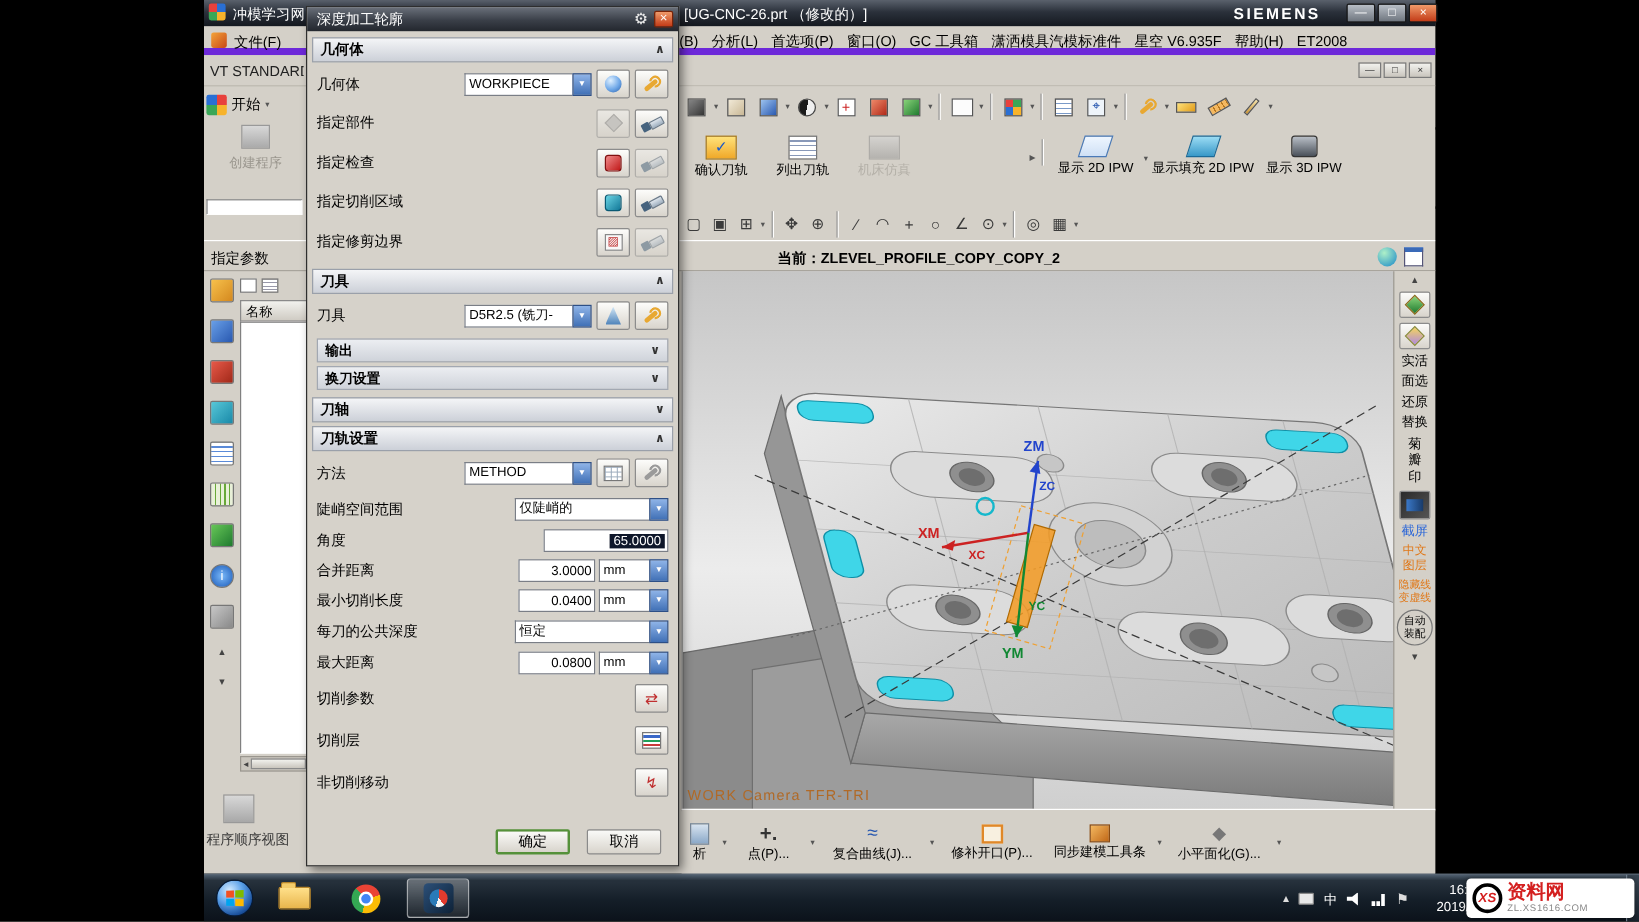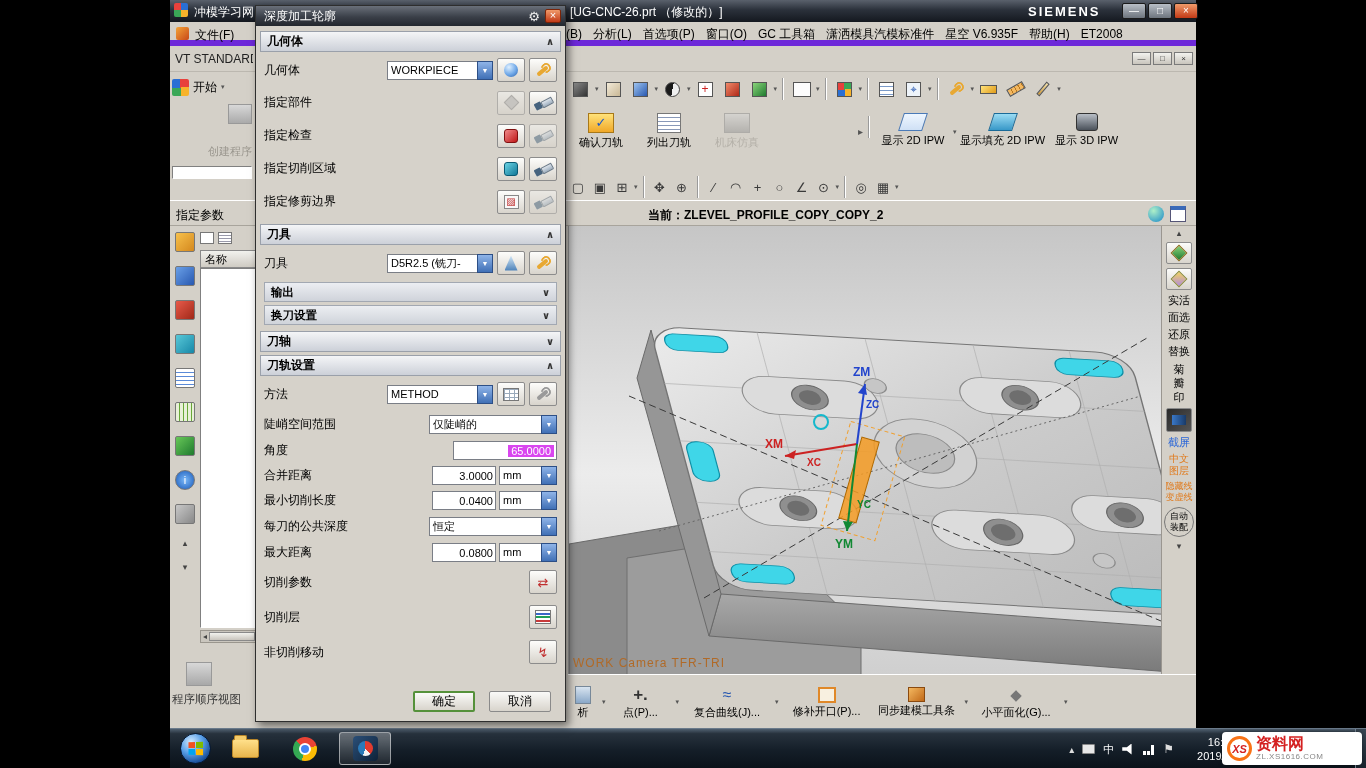--- a/index.html
+++ b/index.html
@@ -55,21 +55,21 @@
 .sec-h{height:21px;margin-top:3px;background:linear-gradient(#f4f5f7,#ccd0d8);border:1px solid #9aa0aa;display:flex;align-items:center;padding:0 6px;font-weight:bold;font-size:12px;flex:none}
 .caret{margin-left:auto;font-size:10px;color:#333}
 .subbar{height:20px;margin:3px 2px 0;background:linear-gradient(#eceef2,#cfd3da);border:1px solid #a2a8b2;display:flex;align-items:center;padding:0 6px;font-weight:bold;font-size:11.5px}
 .grp{padding:2px 2px 3px;flex:none}
 .row{display:flex;align-items:center;padding:0 2px}
 .lbl{flex:1;font-size:12px;white-space:nowrap;overflow:hidden}
 .combo{display:flex;height:19px;flex:none}
 .cfield{background:#fff;border:1px solid #7a7e86;border-right:none;padding:1px 3px;font-size:11px;line-height:15px;white-space:nowrap;overflow:hidden;flex:1}
 .cdrop{width:16px;background:linear-gradient(#8fb4e8,#4070b6);border:1px solid #2d4f86;color:#fff;font-size:7px;display:flex;align-items:center;justify-content:center}
 .tfield{height:19px;background:#fff;border:1px solid #7a7e86;font-size:11px;display:flex;align-items:center;justify-content:flex-end;padding:0 2px;flex:none}
-.selall{background:#d946ef;color:#fff;padding:0 3px}
+.selall{background:#0f172a;color:#fff;padding:0 3px}
 .dbtn{width:28px;height:24px;margin-left:4px;background:linear-gradient(#fdfdfb,#d8d4cc);border:1px solid #8c8c8c;border-radius:2px;display:flex;align-items:center;justify-content:center;flex:none}
 .dis{opacity:.5}
 .dlg-foot{margin-top:auto;display:flex;justify-content:flex-end;gap:14px;padding:4px 10px 7px}
 .btn{width:62px;height:21px;background:linear-gradient(#fafaf8,#d8d4cc);border:1px solid #8a8a8a;border-radius:2px;font-size:12px;display:flex;align-items:center;justify-content:center}
 .btn.ok{border:2px solid #55913a}
 
 .ic-sphere{width:14px;height:14px;border-radius:50%;background:radial-gradient(circle at 35% 30%,#dff0ff,#6fa8e8 55%,#2a5ea8)}
 .ic-wrench{width:16px;height:16px;position:relative}
 .ic-wrench::before{content:"";position:absolute;left:1px;top:7px;width:13px;height:4px;background:#e8a832;border-radius:2px;transform:rotate(-40deg)}
 .ic-wrench::after{content:"";position:absolute;right:0;top:1px;width:6px;height:6px;border:2px solid #e8a832;border-left-color:transparent;border-radius:50%;transform:rotate(-40deg)}
@@ -100,21 +100,21 @@
 .trayg{font-size:10px;color:#ddd}
 .kb{width:13px;height:10px;background:#e8e8e8;border:1px solid #888;border-radius:1px}
 .spk{width:13px;height:11px;background:#fff;clip-path:polygon(0 35%,35% 35%,72% 0,72% 100%,35% 65%,0 65%)}
 .netbars{width:12px;height:11px;position:relative}
 .netbars::before{content:"";position:absolute;left:0;bottom:0;width:3px;height:4px;background:#fff;box-shadow:4px 0 0 #fff}
 .netbars::after{content:"";position:absolute;left:8px;bottom:0;width:3px;height:10px;background:#fff}
 .clock{position:absolute;right:120px;top:6px;text-align:center;color:#fff;font-size:11px;line-height:14px}
 .showdesk{position:absolute;right:0;top:0;width:11px;height:40px;border-left:1px solid #7a8a9a;background:linear-gradient(#3a4754,#18222c)}
 
 #wm{left:1222px;top:732px;width:140px;height:33px;background:#fff;border-radius:4px;z-index:60;display:flex;align-items:center;padding:2px 5px;gap:4px;box-shadow:0 0 4px rgba(0,0,0,.4)}
-.wmlogo{width:25px;height:25px;border-radius:50%;border:3px solid #f97316;color:#d42020;font-weight:bold;font-style:italic;font-size:11px;display:flex;align-items:center;justify-content:center}
+.wmlogo{width:25px;height:25px;border-radius:50%;border:3px solid #000000;color:#d42020;font-weight:bold;font-style:italic;font-size:11px;display:flex;align-items:center;justify-content:center}
 .wmsite{color:#d42020;font-weight:bold;font-size:16px;line-height:16px}
 .wmurl{color:#888;font-size:8px;letter-spacing:.5px}
 </style>
 </head>
 <body>
 
 <div id="screen">
 
   <div id="nxwin" class="abs">
 
@@ -371,21 +371,21 @@
       <span class="rtxt rorange" style="font-size:9px;line-height:11px">隐藏线变虚线</span>
       <span class="rtxt" style="width:30px;height:30px;border:1px solid #777;border-radius:50%;font-size:9px;line-height:11px;display:flex;align-items:center;justify-content:center;word-break:break-all;padding:1px">自动装配</span>
       <i class="trayg" style="color:#444;font-size:9px">▾</i>
     </div>
 
     <div class="abs" style="left:2px;top:74px;width:80px;height:26px;display:flex;align-items:center;gap:4px">
       <i style="width:17px;height:17px;background:conic-gradient(#e8413c 0 25%,#f7b32b 0 50%,#3aa757 0 75%,#2a6fd4 0);border-radius:2px"></i>
       <span>开始</span>
       <i class="dd">▾</i>
     </div>
-    <div class="abs" style="left:4px;top:104px;width:78px;height:56px;display:flex;flex-direction:column;align-items:flex-end;gap:20px;color:#9a968e">
+    <div class="abs" style="left:4px;top:104px;width:78px;height:56px;display:flex;flex-direction:column;align-items:center;gap:4px;color:#9a968e">
       <i style="width:24px;height:20px;background:linear-gradient(#d8d8d8,#aaa);border:1px solid #999"></i>
       <span style="font-size:11px">创建程序</span>
     </div>
     <div class="abs sunken" style="left:2px;top:166px;width:80px;height:13px"></div>
 
     <div class="abs navstrip">
       <i class="nico" style="background:linear-gradient(135deg,#f7c14c,#d4881e)"></i>
       <i class="nico" style="background:linear-gradient(135deg,#6aa0e8,#2858b0)"></i>
       <i class="nico" style="background:linear-gradient(135deg,#e85a4a,#a02818)"></i>
       <i class="nico" style="background:linear-gradient(135deg,#58c8d8,#1888a8)"></i>

